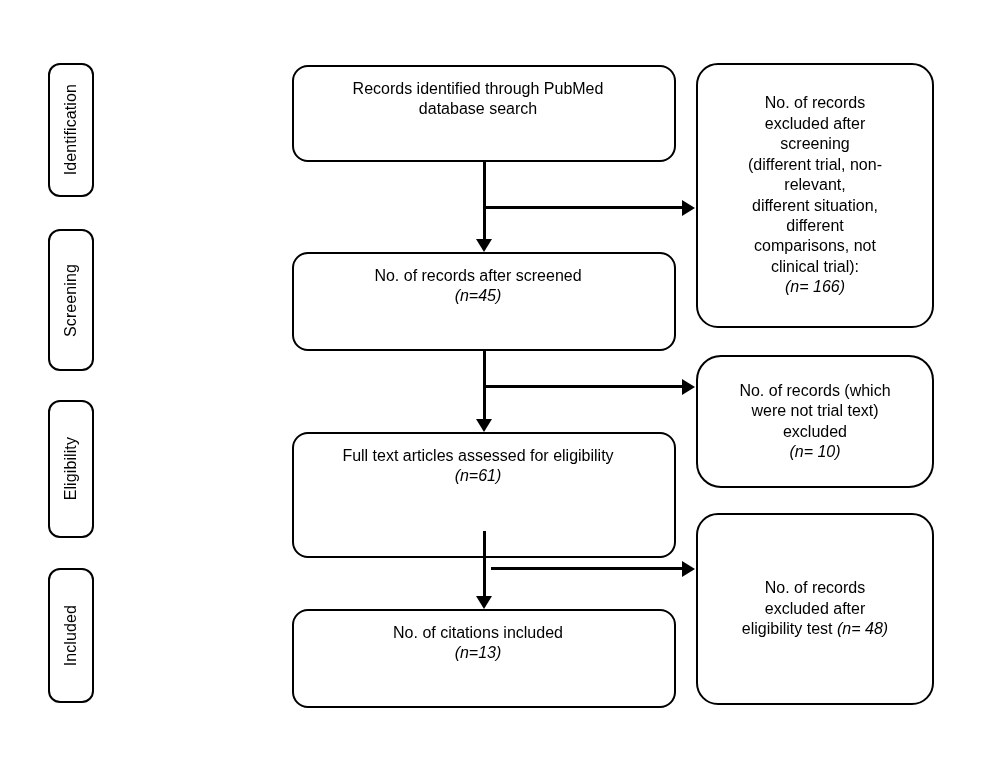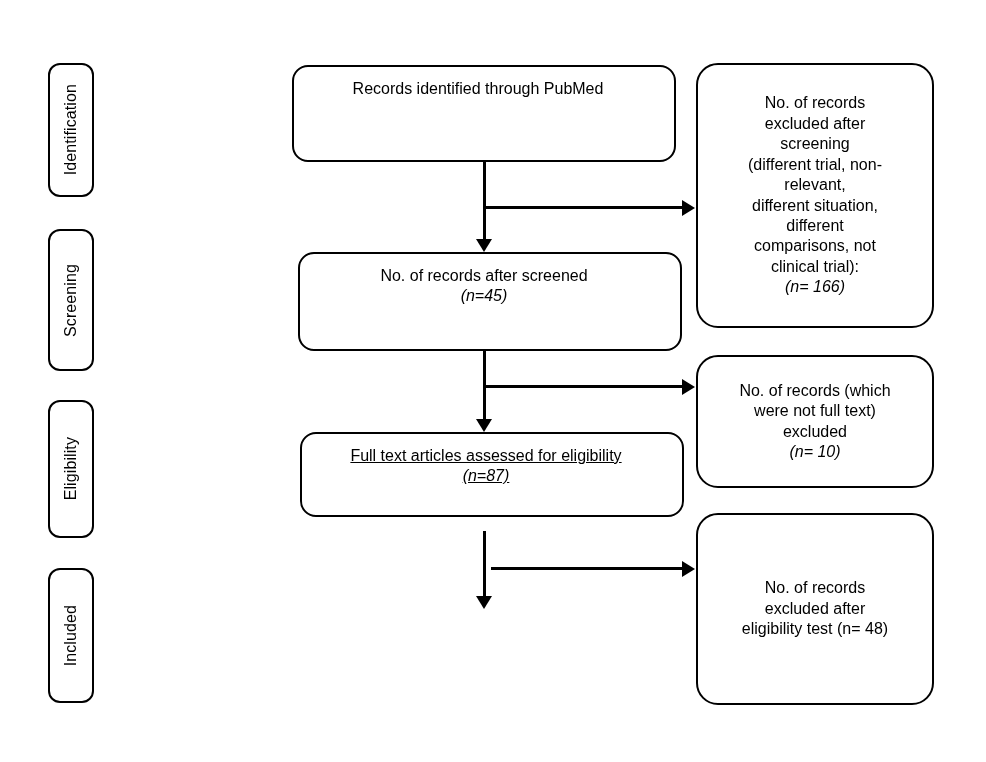--- a/index.html
+++ b/index.html
@@ -68,20 +68,21 @@
     text-align: center;
   }
   .box-text {
     display: block;
   }
   .n-val {
     font-style: italic;
     display: block;
   }
   .n-inline {
+    font-style: italic;
   }
 
   
   .v-line {
     position: absolute;
     width: 3px;
     background: #000000;
   }
   .h-line {
     position: absolute;
@@ -121,49 +122,54 @@
   <div class="stage-box" style="left:48px; top:400px; width:46px; height:138px;">
     <span class="stage-label">Eligibility</span>
   </div>
 
   <div class="stage-box" style="left:48px; top:568px; width:46px; height:135px;">
     <span class="stage-label">Included</span>
   </div>
 
   <div class="flow-box main" style="left:292px; top:65px; width:384px; height:97px;">
     <span class="box-text">Records identified through PubMed</span>
+    <span class="box-text">database search</span>
   </div>
 
-  <div class="flow-box main" style="left:292px; top:252px; width:384px; height:99px;margin-left:6px;">
+  <div class="flow-box main" style="left:292px; top:252px; width:384px; height:99px;">
     <span class="box-text">No. of records after screened</span>
     <span class="n-val">(n=45)</span>
   </div>
 
-  <div class="flow-box main" style="left:300px; top:432px; width:384px; height:85px;text-decoration:underline;">
+  <div class="flow-box main" style="left:292px; top:432px; width:384px; height:126px;">
     <span class="box-text">Full text articles assessed for eligibility</span>
-    <span class="n-val">(n=87)</span>
+    <span class="n-val">(n=61)</span>
   </div>
 
+  <div class="flow-box main" style="left:292px; top:609px; width:384px; height:99px;">
+    <span class="box-text">No. of citations included</span>
+    <span class="n-val">(n=13)</span>
+  </div>
 
   <div class="flow-box side" style="left:696px; top:63px; width:238px; height:265px;">
     <span class="box-text">No. of records</span>
     <span class="box-text">excluded after</span>
     <span class="box-text">screening</span>
     <span class="box-text">(different trial, non-</span>
     <span class="box-text">relevant,</span>
     <span class="box-text">different situation,</span>
     <span class="box-text">different</span>
     <span class="box-text">comparisons, not</span>
     <span class="box-text">clinical trial):</span>
     <span class="n-val">(n= 166)</span>
   </div>
 
-  <div class="flow-box side" style="left:696px; top:355px; width:238px; height:133px;">
+  <div class="flow-box side" style="left:696px; top:355px; width:238px; height:133px;border-radius:25px;">
     <span class="box-text">No. of records (which</span>
-    <span class="box-text">were not full text)</span>
+    <span class="box-text">were not trial text)</span>
     <span class="box-text">excluded</span>
     <span class="n-val">(n= 10)</span>
   </div>
 
   <div class="flow-box side" style="left:696px; top:513px; width:238px; height:192px;">
     <span class="box-text">No. of records</span>
     <span class="box-text">excluded after</span>
     <span class="box-text"><span>eligibility test </span><span class="n-inline">(n= 48)</span></span>
   </div>
 

